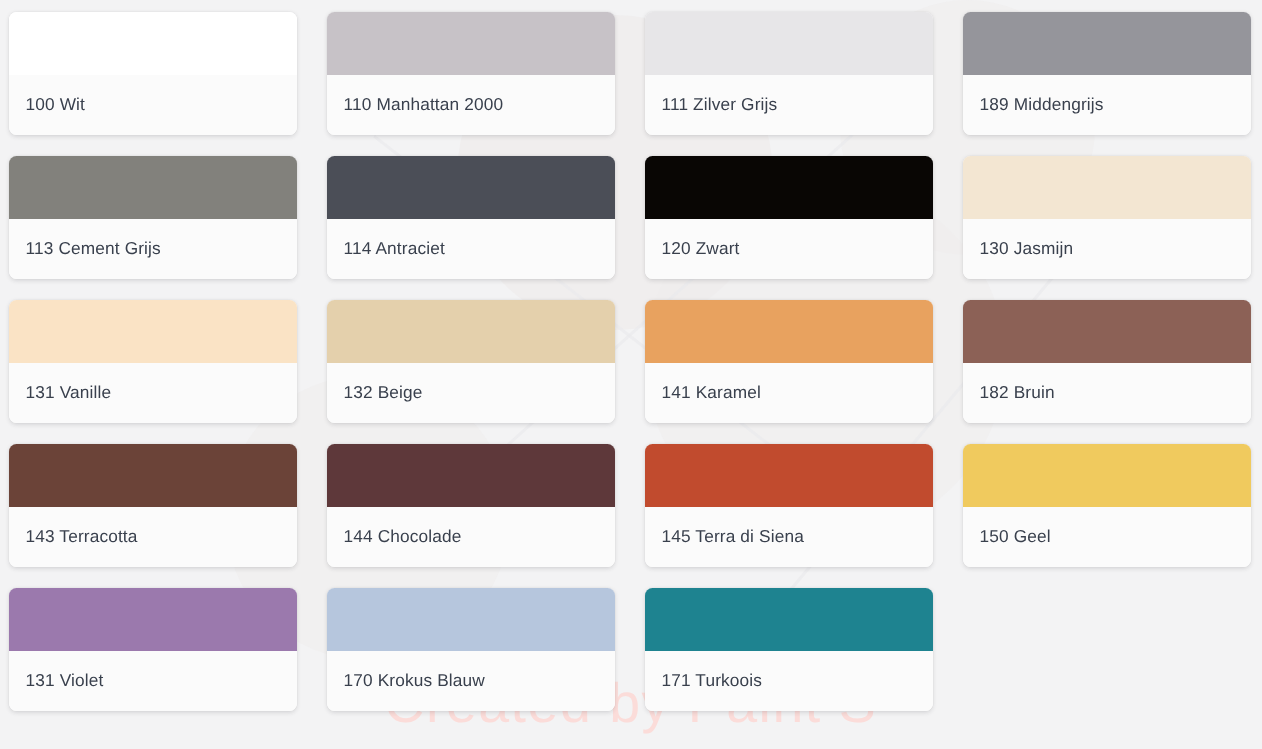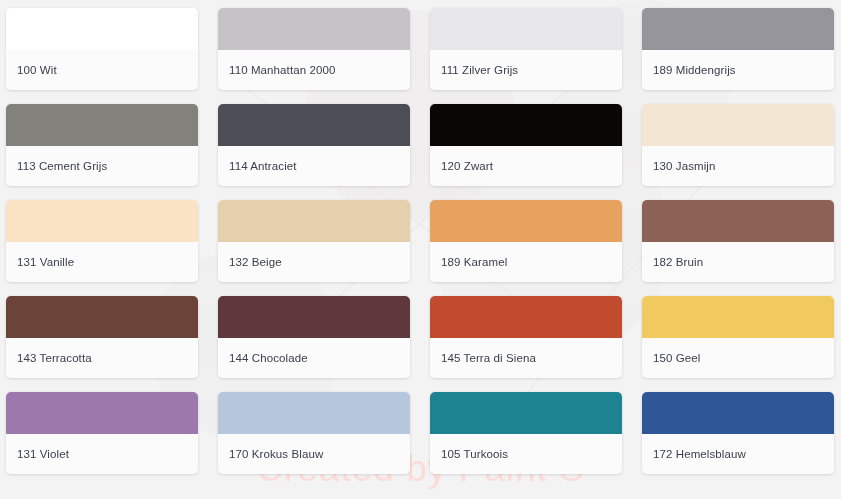--- a/index.html
+++ b/index.html
@@ -185,21 +185,21 @@
       </div>
       <div class="swatch-card">
         <div class="swatch-color" style="background: rgb(228, 208, 172);"></div>
         <div class="swatch-label-wrap">
           <span class="swatch-label">132 Beige</span>
         </div>
       </div>
       <div class="swatch-card">
         <div class="swatch-color" style="background: rgb(232, 162, 95);"></div>
         <div class="swatch-label-wrap">
-          <span class="swatch-label">189 Karamel</span>
+          <span class="swatch-label">141 Karamel</span>
         </div>
       </div>
       <div class="swatch-card">
         <div class="swatch-color" style="background: rgb(140, 97, 86);"></div>
         <div class="swatch-label-wrap">
           <span class="swatch-label">182 Bruin</span>
         </div>
       </div>
       <div class="swatch-card">
         <div class="swatch-color" style="background: rgb(107, 67, 56);"></div>
@@ -233,24 +233,18 @@
       </div>
       <div class="swatch-card">
         <div class="swatch-color" style="background: rgb(182, 198, 221);"></div>
         <div class="swatch-label-wrap">
           <span class="swatch-label">170 Krokus Blauw</span>
         </div>
       </div>
       <div class="swatch-card">
         <div class="swatch-color" style="background: rgb(30, 131, 144);"></div>
         <div class="swatch-label-wrap">
-          <span class="swatch-label">105 Turkoois</span>
-        </div>
-      </div>
-      <div class="swatch-card">
-        <div class="swatch-color" style="background: rgb(47, 86, 151);"></div>
-        <div class="swatch-label-wrap">
-          <span class="swatch-label">172 Hemelsblauw</span>
+          <span class="swatch-label">171 Turkoois</span>
         </div>
       </div>
     </div>
 
 </div>
 
 </body></html>

